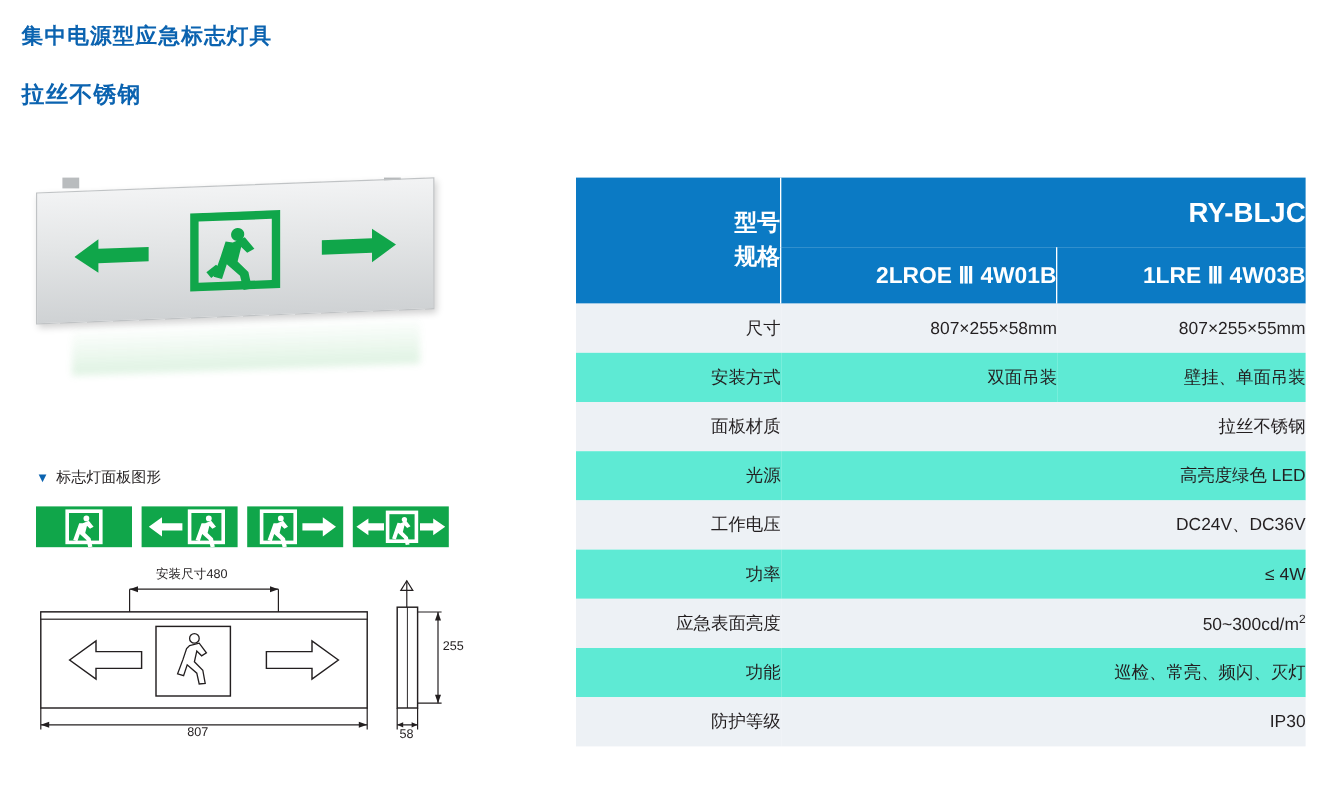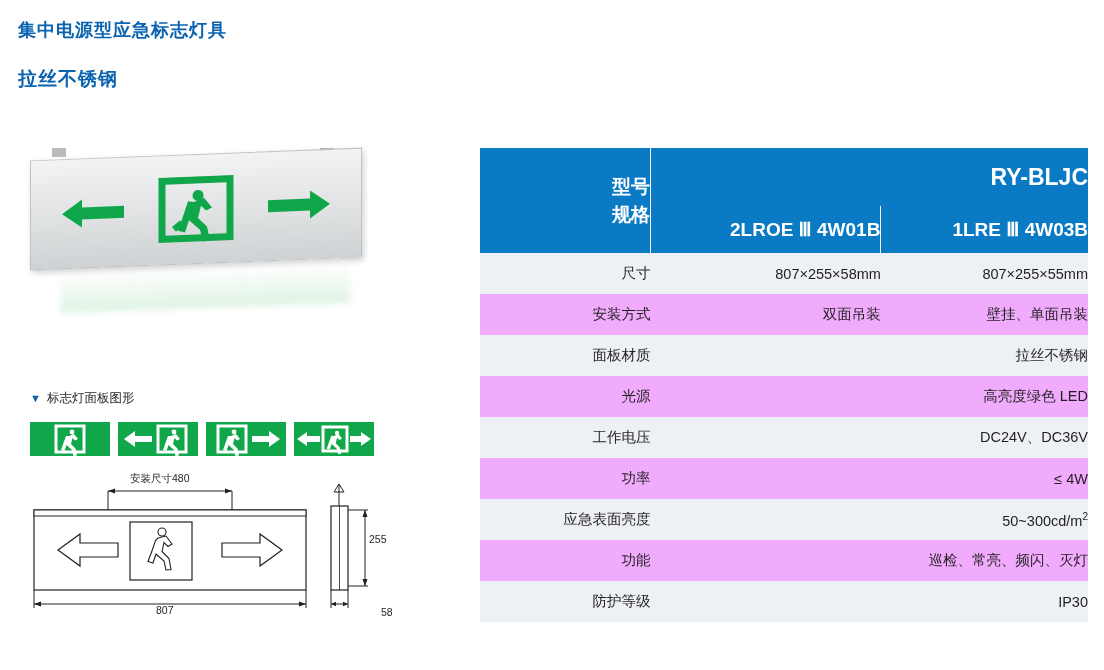--- a/index.html
+++ b/index.html
@@ -201,21 +201,21 @@
     font-size: 14.5px;
     color: #231f20;
   }
   .row-val {
     padding: 0 0 0 22px !important;
     height: 41px;
     font-size: 14.5px;
     color: #231f20;
   }
   .r-odd  { background: #edf1f5; }
-  .r-even { background: #f0abfc; }
+  .r-even { background: #5eead4; }
   .sup { font-size: 10px; vertical-align: super; }
 </style>
 </head>
 <body>
 
 <div class="page-title">集中电源型应急标志灯具</div>
 <div class="page-subtitle">拉丝不锈钢</div>
 
 <div class="left-col">
 
@@ -324,21 +324,21 @@
       <line x1="27" y1="40" x2="47" y2="40" stroke="#231f20" stroke-width="1"></line>
       <line x1="27" y1="116" x2="47" y2="116" stroke="#231f20" stroke-width="1"></line>
 
       <line x1="10" y1="134" x2="27" y2="134" stroke="#231f20" stroke-width="1"></line>
       <polygon points="10,134 15,131.8 15,136.2" fill="#231f20"></polygon>
       <polygon points="27,134 22,131.8 22,136.2" fill="#231f20"></polygon>
       <line x1="10" y1="120" x2="10" y2="138" stroke="#231f20" stroke-width="1"></line>
       <line x1="27" y1="120" x2="27" y2="138" stroke="#231f20" stroke-width="1"></line>
     </svg>
     <div class="dim-label" style="left:48px; top:63px;">255</div>
-    <div class="dim-label" style="left:12px; top:136px;margin-left:48px;">58</div>
+    <div class="dim-label" style="left:12px; top:136px;">58</div>
   </div>
 </div>
 
 <table class="spec-table">
   <tbody>
     <tr>
       <td class="th-blue th-model" rowspan="2">
         <div>型号</div>
         <div>规格</div>
       </td>

